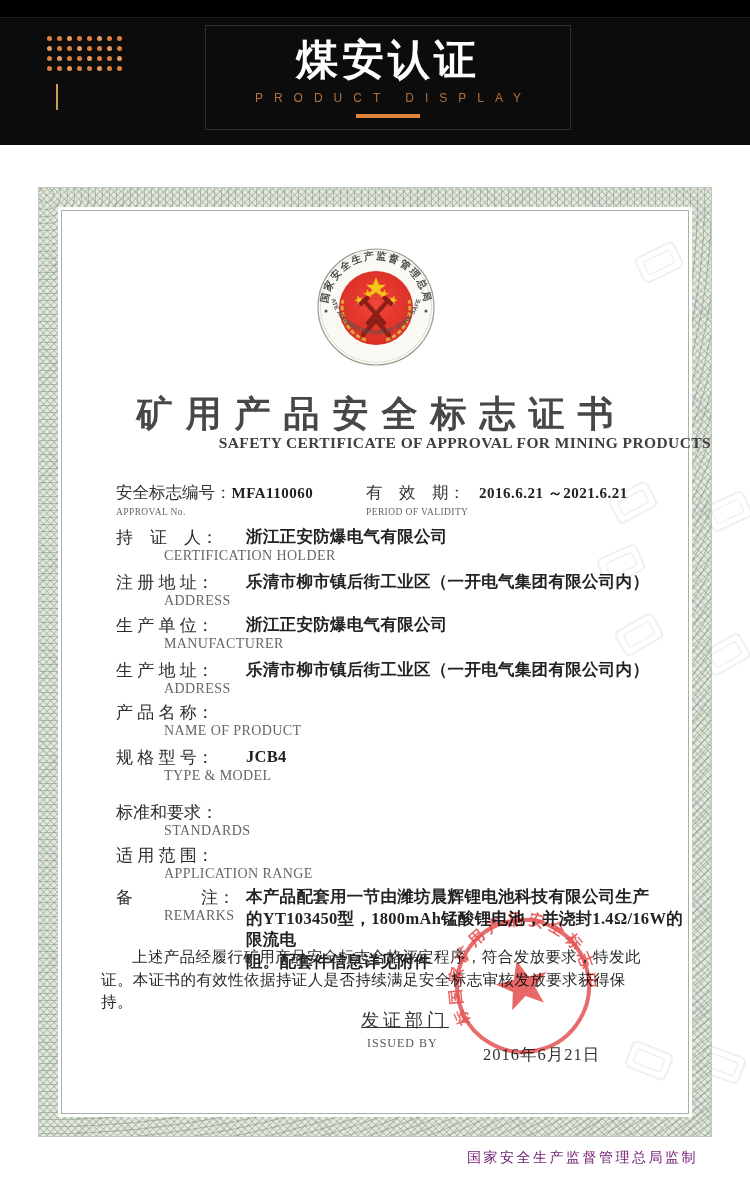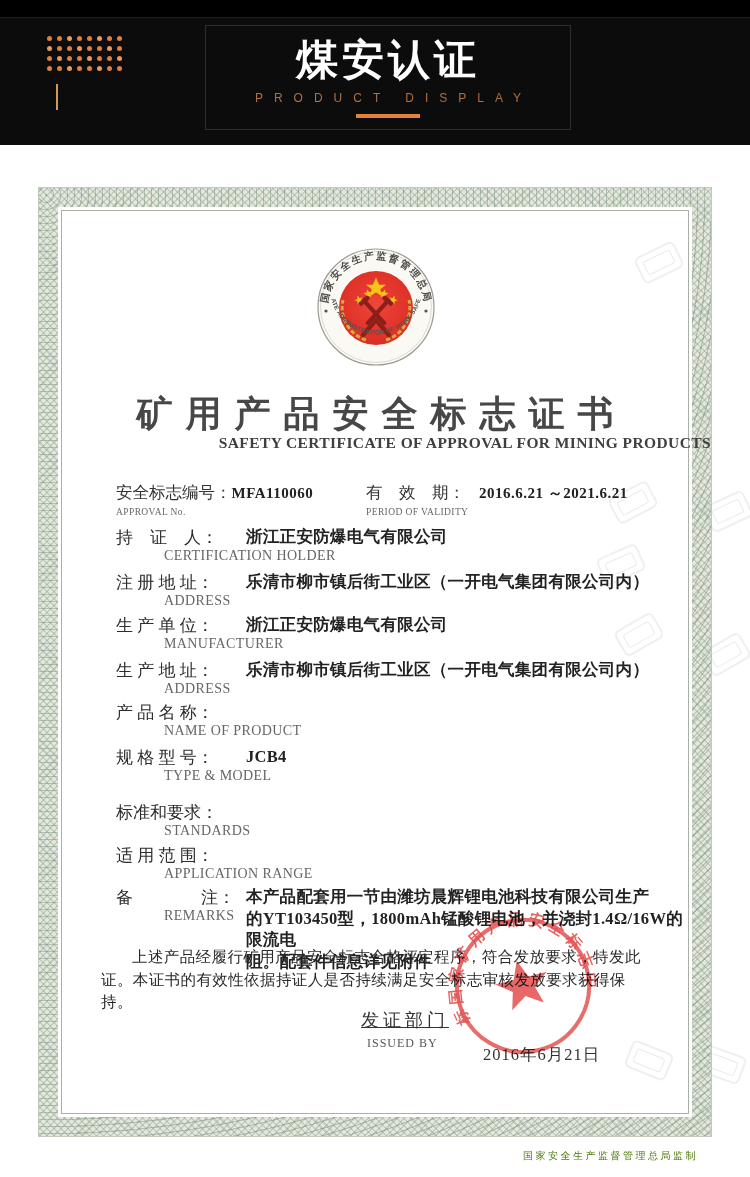--- a/index.html
+++ b/index.html
@@ -50,21 +50,21 @@
   .row{left:77px;width:580px;height:42px;}
   .row .cn{position:absolute;left:0;top:0;font-size:17px;color:#2d2d2d;white-space:nowrap;}
   .row .en{position:absolute;left:1px;top:22px;font-size:14px;color:#666;letter-spacing:.4px;white-space:nowrap;padding-left:47px;}
   .row .val{position:absolute;left:130px;top:0;width:452px;font-size:16.5px;color:#222;font-weight:bold;line-height:21.5px;white-space:pre-line;letter-spacing:.3px;}
   .declaration{left:62px;width:556px;font-size:15.5px;color:#2a2a2a;line-height:22.5px;text-indent:2em;letter-spacing:.4px;}
   .issued .cn{font-size:18px;letter-spacing:4px;color:#333;white-space:nowrap;text-decoration:underline;}
   .issued .en{font-size:12px;color:#555;letter-spacing:1px;margin-top:4px;text-indent:6px;}
   .issue-date{font-size:16.5px;color:#333;letter-spacing:1px;white-space:nowrap;}
   .stamp{mix-blend-mode:multiply;opacity:.88;}
   
-  .footer{position:absolute;top:1149px;right:52px;font-size:10px;color:#4d7c0f;letter-spacing:2.5px;white-space:nowrap;}
+  .footer{position:absolute;top:1149px;right:52px;font-size:14px;color:#701a75;letter-spacing:2.5px;white-space:nowrap;}
 </style>
 </head>
 <body>
 
 <div class="banner">
   <div class="banner-topbar"></div>
   <div class="dots">
       <i></i>
       <i></i>
       <i></i>

